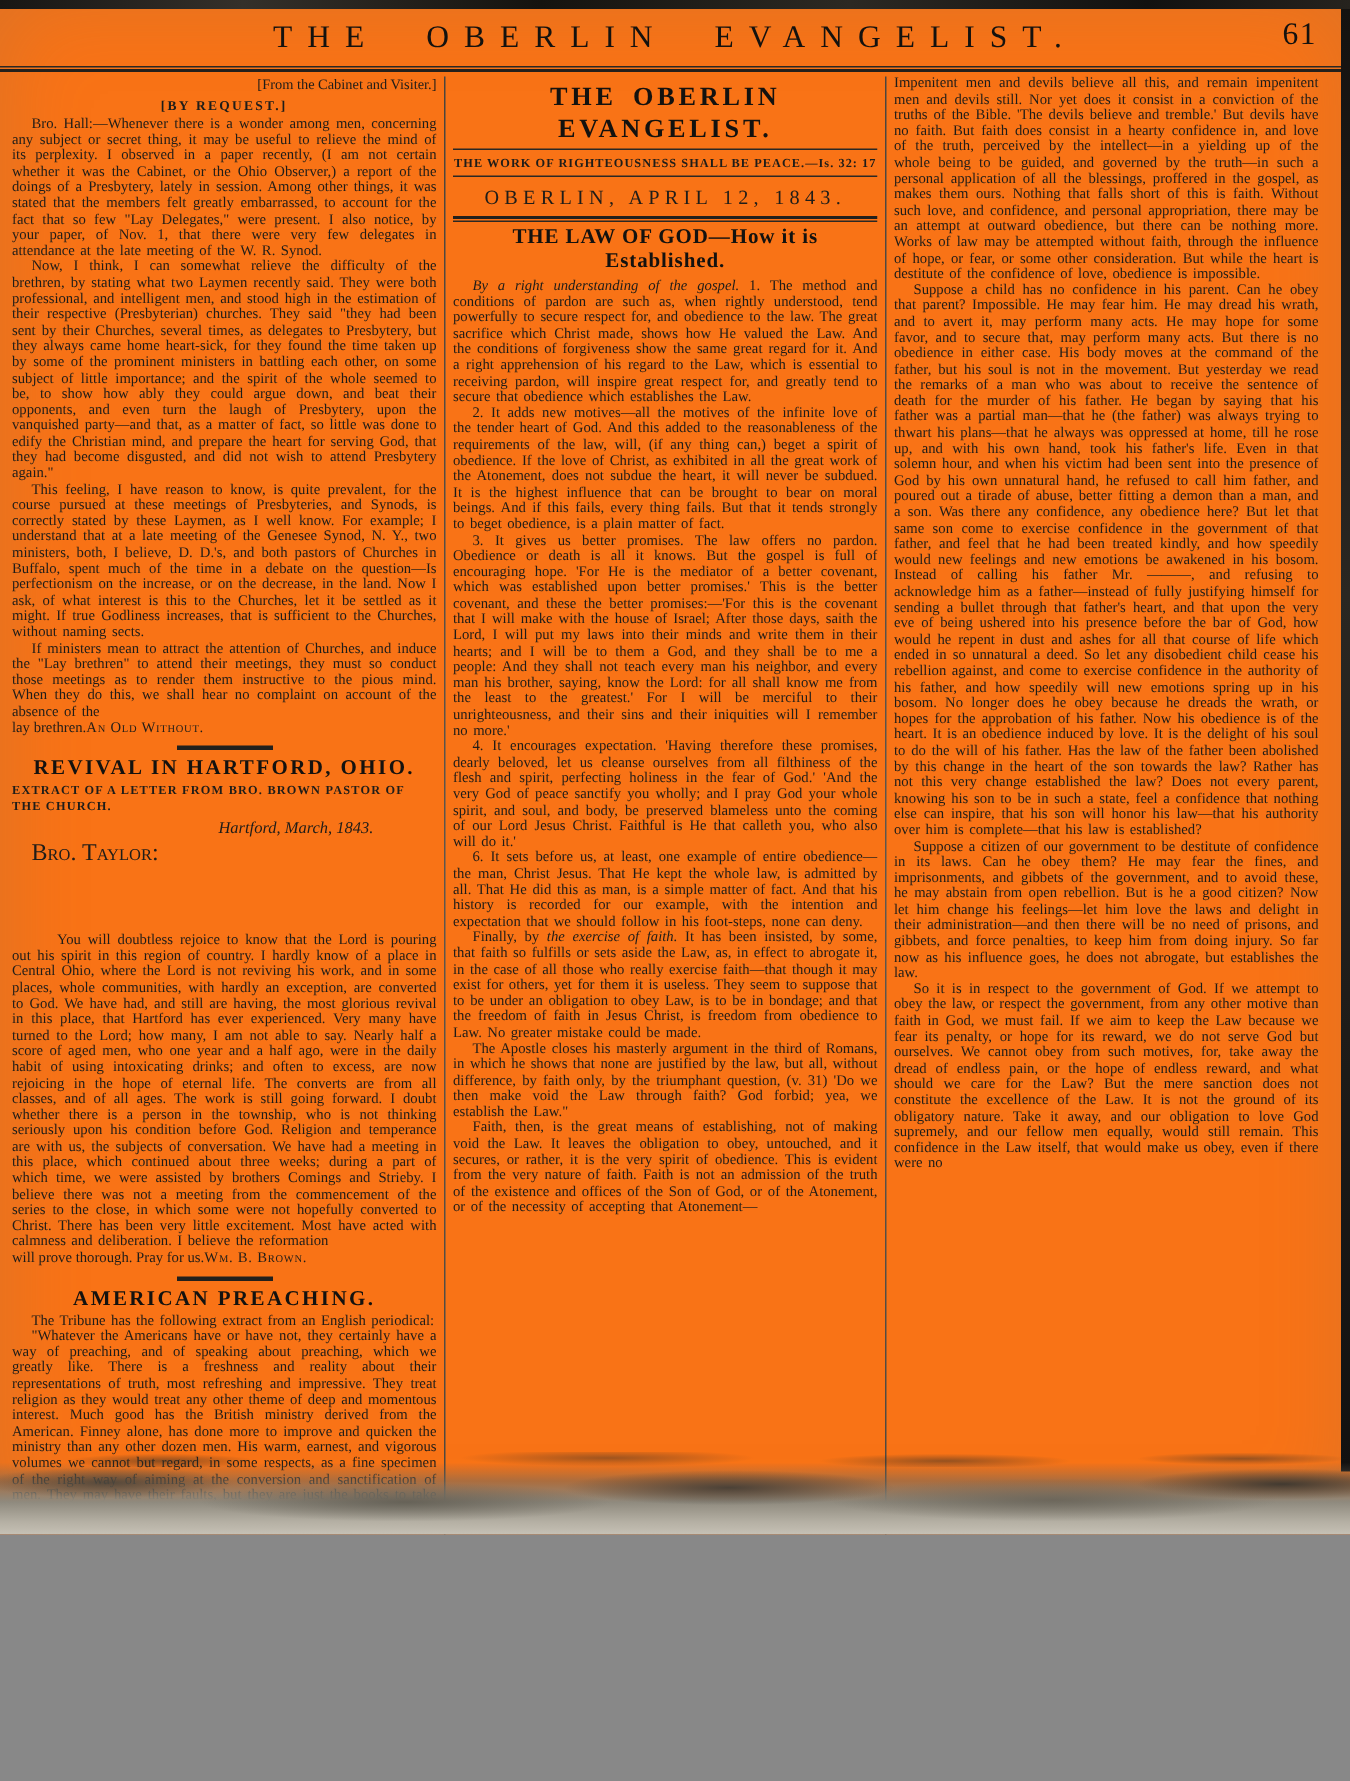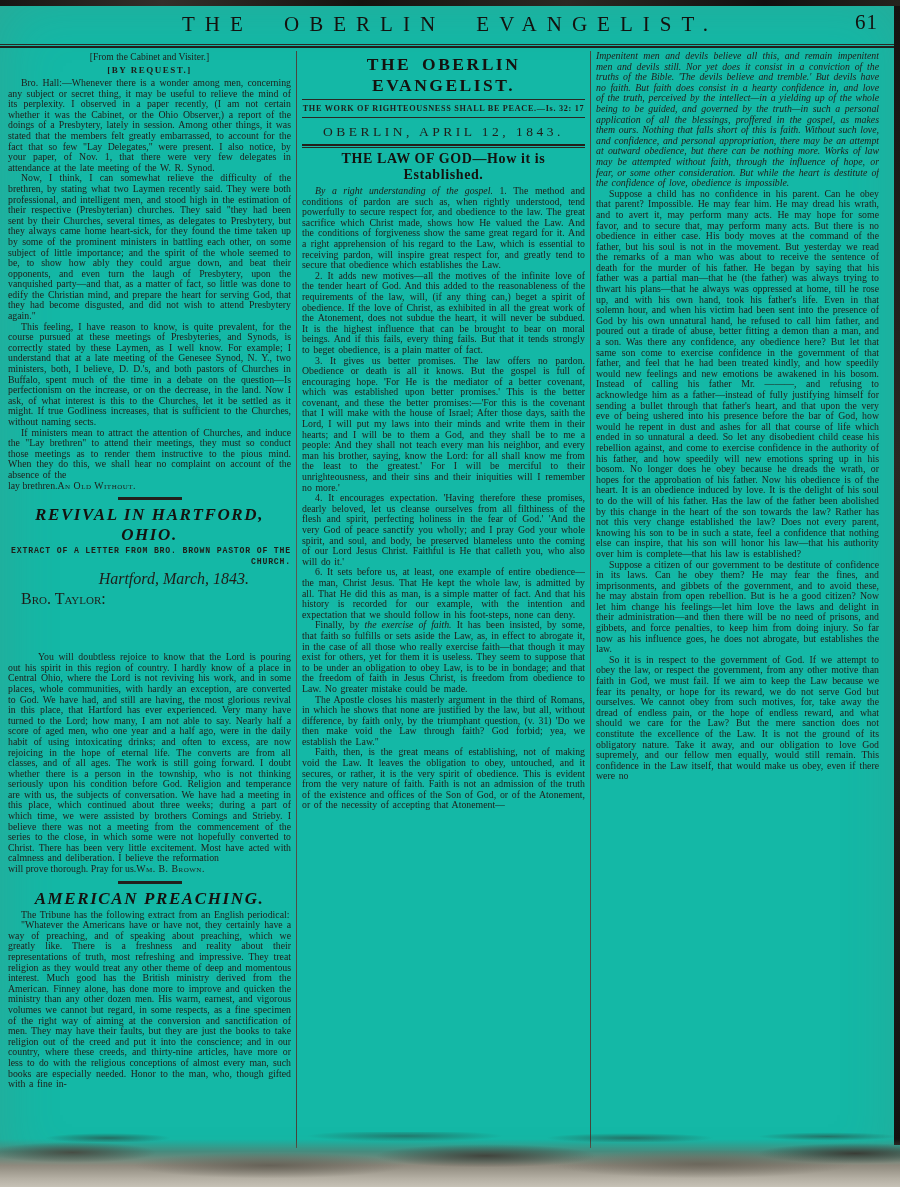--- a/index.html
+++ b/index.html
@@ -1,19 +1,19 @@
 <!DOCTYPE html>
 <html><head>
 <meta charset="utf-8">
 <style>
   * { margin:0; padding:0; box-sizing:border-box; }
   html,body { background:#888; }
   .page {
-    position:relative; width:900px; height:1187px; margin:0 auto;
-    background:#14b8a6;
+    position:relative; width:900px; height:1023px; margin:0 auto;
+    background:#f97316;
     box-shadow: inset 0 0 60px rgba(125,115,95,.22);
     font-family:"Liberation Serif", serif;
     color:#1f1d19;
     overflow:hidden;
   }
   .top-bar {
     position:absolute; top:0; left:0; right:0; height:6px;
     background:linear-gradient(90deg,#181614,#34302a 18%,#15130f 40%,#2c2923 63%,#121110 85%,#26231e);
   }
   .right-strip {
@@ -39,29 +39,29 @@
   }
   .col { width:283px; overflow:hidden; }
   .col-rule {
     width:1px; margin:0 5px; background:linear-gradient(#4a453e,#5d5850 50%,#474239);
   }
   
   .bodytext, .intro-line {
     font-size:9.8px; line-height:10.6px; text-align:justify; word-spacing:1.2px;
   }
   .bodytext { text-indent:13px; }
-  .no-indent { text-indent:0;font-style:italic; }
+  .no-indent { text-indent:0; }
   .sig-line { display:flex; font-size:9.8px; line-height:10.6px; }
   .sig { font-variant:small-caps; letter-spacing:.5px; }
-  .credit-line { font-size:9.6px; line-height:12px; text-align:center; }
+  .credit-line { font-size:9.6px; line-height:12px; text-align:right; }
   .by-request { font-size:9px; letter-spacing:1.5px; text-align:center; font-variant:small-caps; font-weight:bold; margin:2px 0 3px; }
   .section-divider { width:64px; height:3px; background:#23201c; margin:6px auto 5px; }
-  .sec-head { text-align:center; font-weight:bold; font-size:17px; letter-spacing:1.6px; margin:2px 0 1px; color:#14120f;font-style:italic; }
-  .sub-head { text-align:right; font-weight:bold; font-size:8.2px; letter-spacing:.8px; line-height:10.5px; margin-bottom:2px;font-family:Liberation Mono, monospace; }
-  .dateline { text-align:right; padding-right:42px; font-style:italic; font-size:16px; margin:3px 0 2px; }
+  .sec-head { text-align:center; font-weight:bold; font-size:14px; letter-spacing:1.6px; margin:2px 0 1px; color:#14120f; }
+  .sub-head { text-align:left; font-weight:bold; font-size:8.2px; letter-spacing:.8px; line-height:10.5px; margin-bottom:2px; }
+  .dateline { text-align:right; padding-right:42px; font-style:italic; font-size:11px; margin:3px 0 2px; }
   .salutation { font-variant:small-caps; font-size:16px; text-indent:13px; margin-bottom:16px; }
   .deep-indent { text-indent:30px;margin-top:44px; }
   .ital { font-style:italic; }
   
   .mh-title { text-align:center; font-weight:bold; font-size:17.5px; letter-spacing:2.5px; word-spacing:4px; margin-top:3px; color:#14120f; }
   .mh-rule { height:1px; background:#2b2824; margin:3px 0; }
   .mh-motto { text-align:center; font-weight:bold; font-size:8.2px; letter-spacing:.7px; padding:1px 0; }
   .mh-date { text-align:center; font-size:13.5px; letter-spacing:3.5px; padding:3px 0 2px; }
   .mh-double-rule { height:4px; border-top:2px solid #23201c; border-bottom:1px solid #2b2824; margin:2px 0 3px; }
   .headline { text-align:center; font-weight:bold; font-size:14px; letter-spacing:.6px; margin:3px 0 3px; color:#14120f; }

